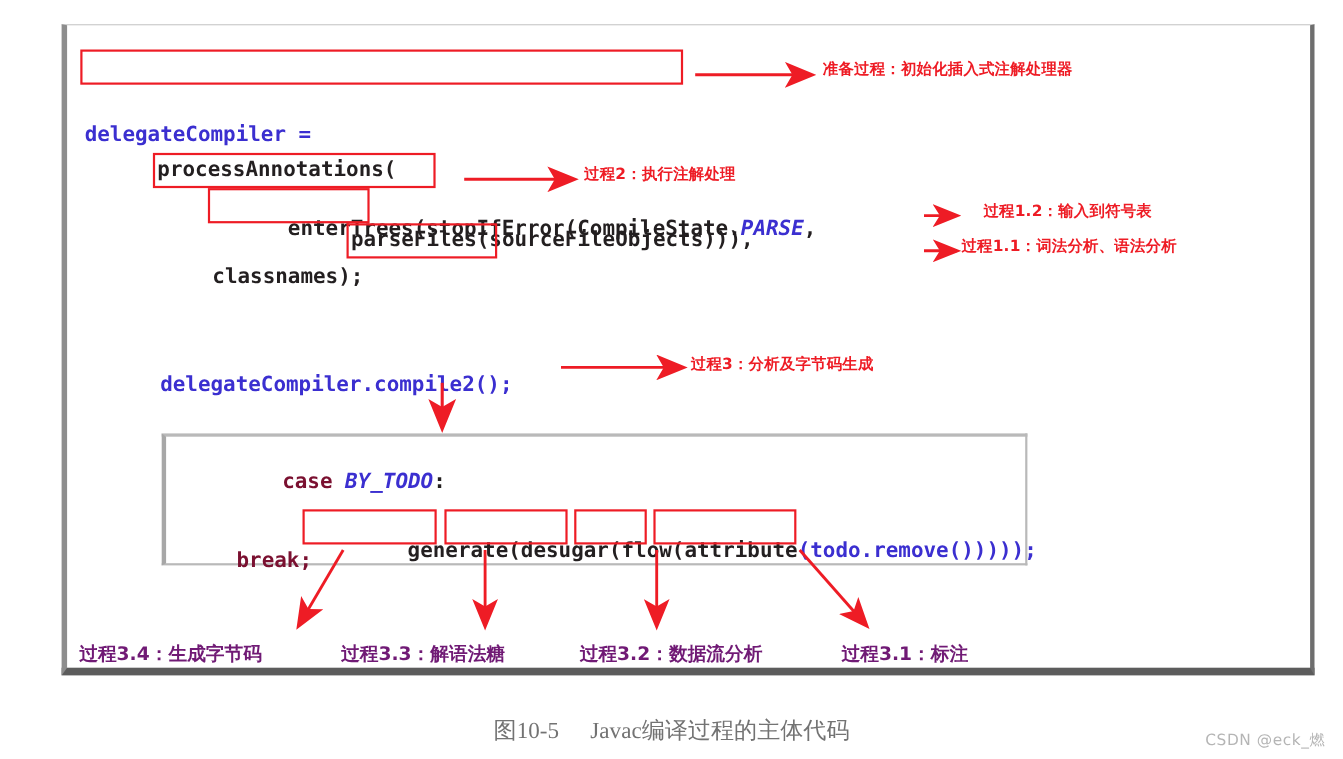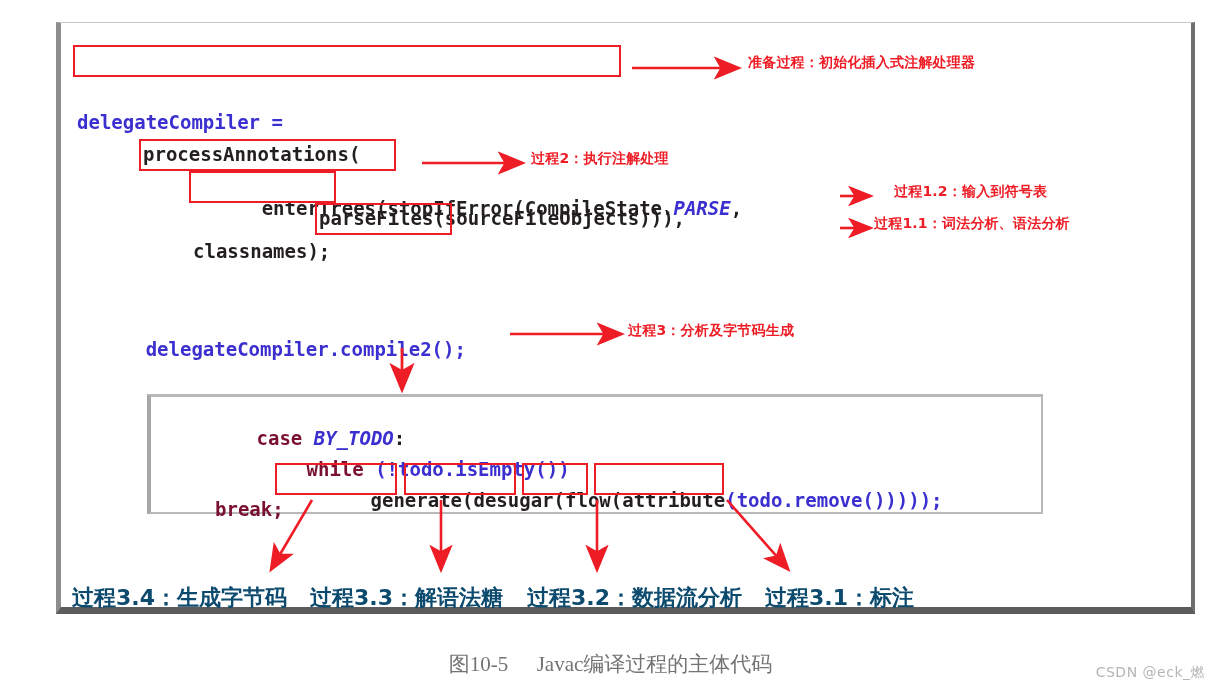--- a/index.html
+++ b/index.html
@@ -67,33 +67,33 @@
     position: absolute;
     color: #ee1c25;
     font-family: "DejaVu Sans", sans-serif;
     font-size: 14px;
     font-weight: bold;
     white-space: nowrap;
     letter-spacing: 0.2px;
   }
   .annot-bottom {
     position: absolute;
-    color: #0c4a6e;
+    color: #701a75;
     font-family: "DejaVu Sans", sans-serif;
-    font-size: 22px;
+    font-size: 17px;
     font-weight: bold;
     white-space: nowrap;
   }
 
   
   #inner-code-box {
     position: absolute;
     left: 86px;
     top: 371px;
-    width: 896px;
+    width: 787px;
     height: 120px;
     background: #ffffff;
     border-left: 4px solid #a7a7a7;
     border-top: 3px solid #b9b9b9;
     border-right: 2px solid #b9b9b9;
     border-bottom: 2px solid #b9b9b9;
     box-sizing: border-box;
   }
 
   
@@ -157,23 +157,20 @@
     <div class="hl-box" style="left:78px;  top:116px; width:257px; height:32px;"></div>
     <div class="hl-box" style="left:128px; top:148px; width:147px; height:32px;"></div>
     <div class="hl-box" style="left:254px; top:180px; width:137px; height:32px;"></div>
 
     <div id="inner-code-box">
 
       <div class="code-line" style="left:14px; top:8px;">
         <span class="tok-kw">case</span><span class="tok-plain"> </span><span class="tok-const">BY_TODO</span><span class="tok-plain">:</span>
       </div>
 
-      <div class="code-line" style="left:64px; top:39px;">
-        <span class="tok-kw">while</span><span class="tok-id"> (!todo.isEmpty())</span>
-      </div>
 
       <div class="code-line" style="left:128px; top:70px;">
         <span class="tok-plain">generate</span><span class="tok-plain">(</span><span class="tok-plain">desugar</span><span class="tok-plain">(</span><span class="tok-plain">flow</span><span class="tok-plain">(</span><span class="tok-plain">attribute</span><span class="tok-id">(todo.remove()))));</span>
       </div>
 
       <div class="code-line tok-kw" style="left:64px; top:101px;">break;</div>
 
       <div class="hl-box" style="left:124px; top:66px; width:122px; height:32px;"></div>
       <div class="hl-box" style="left:253px; top:66px; width:112px; height:32px;"></div>
       <div class="hl-box" style="left:371px; top:66px; width:66px; height:32px;"></div>

